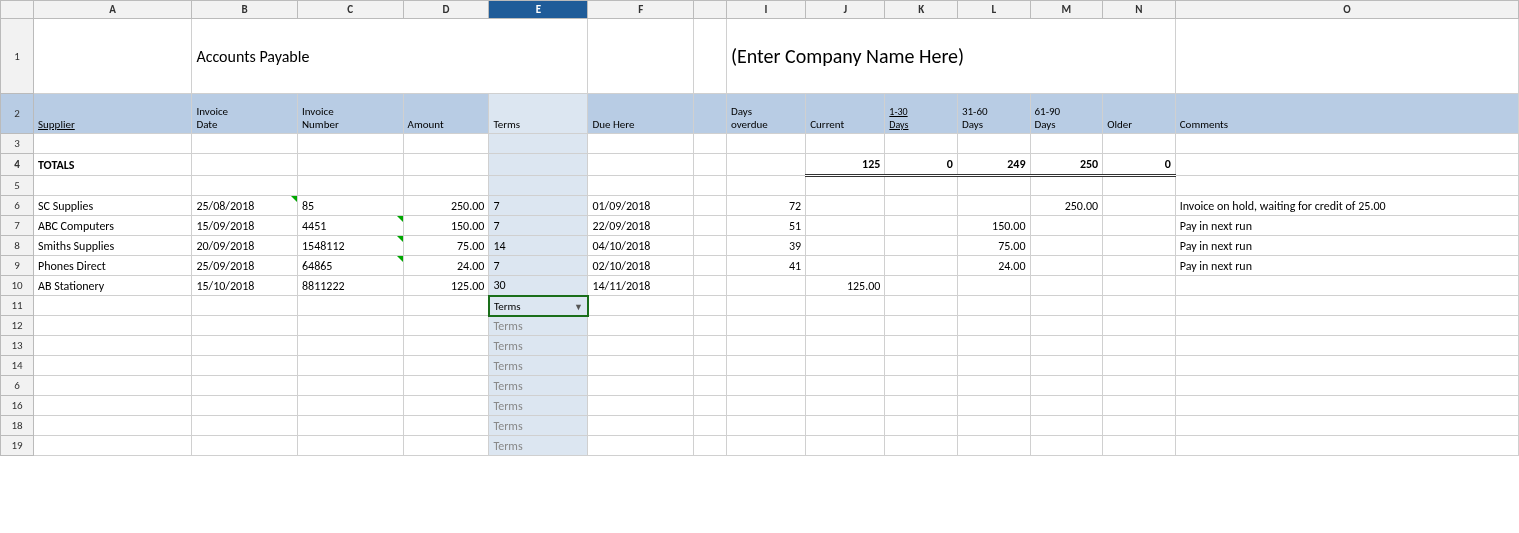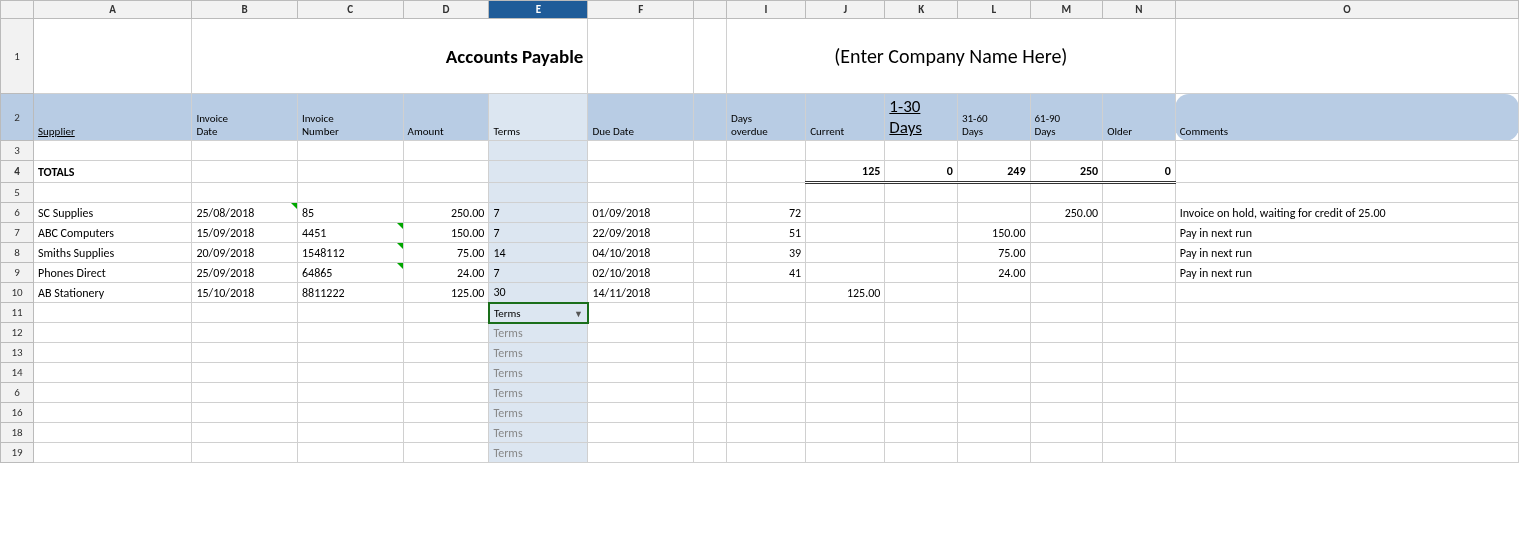--- a/index.html
+++ b/index.html
@@ -63,31 +63,30 @@
     .col-i   { width: 60px; }
     .col-j   { width: 60px; }
     .col-k   { width: 55px; }
     .col-l   { width: 55px; }
     .col-m   { width: 55px; }
     .col-n   { width: 55px; }
     .col-o   { width: 260px; }
 
     
     .title-cell {
-      font-size: 19px;
-      font-weight: bold;
-      text-align: right;
+      font-size: 16px;
+      font-weight: normal;
+      text-align: left;
       vertical-align: middle;
       border: none;
     }
 
     .title-cell-right {
       font-size: 20px;
       font-weight: normal;
-      text-align: center;
       vertical-align: middle;
       border: none;
     }
 
     
     .totals-row td {
       font-weight: bold;
     }
 
     .totals-value {
@@ -240,34 +239,34 @@
         </td>
         <td style="vertical-align:bottom; font-size:11px;">Invoice<br>Date</td>
         <td style="vertical-align:bottom; font-size:11px;">Invoice<br>Number</td>
         <td style="vertical-align:bottom; font-size:11px;">
           <span>Amount</span>
         </td>
         <td style="vertical-align:bottom; font-size:11px; background:#dce6f1;">
           <span>Terms</span>
         </td>
         <td style="vertical-align:bottom; font-size:11px;">
-          <span>Due Date</span>
+          <span>Due Here</span>
         </td>
         <td></td>
         <td style="vertical-align:bottom; font-size:11px;">Days<br>overdue</td>
         <td style="vertical-align:bottom; font-size:11px;">
           <span>Current</span>
         </td>
-        <td style="vertical-align:bottom; font-size:17px;text-decoration:underline;">1-30<br>Days</td>
+        <td style="vertical-align:bottom; font-size:10px;text-decoration:underline;">1-30<br>Days</td>
         <td style="vertical-align:bottom; font-size:11px;">31-60<br>Days</td>
         <td style="vertical-align:bottom; font-size:11px;">61-90<br>Days</td>
         <td style="vertical-align:bottom; font-size:11px;">
           <span>Older</span>
         </td>
-        <td style="vertical-align:bottom; font-size:11px;border-radius:14px;">
+        <td style="vertical-align:bottom; font-size:11px;">
           <span>Comments</span>
         </td>
       </tr>
 
       <tr class="row3 empty-row">
         <td class="row-num">3</td>
         <td></td>
         <td></td>
         <td></td>
         <td></td>

